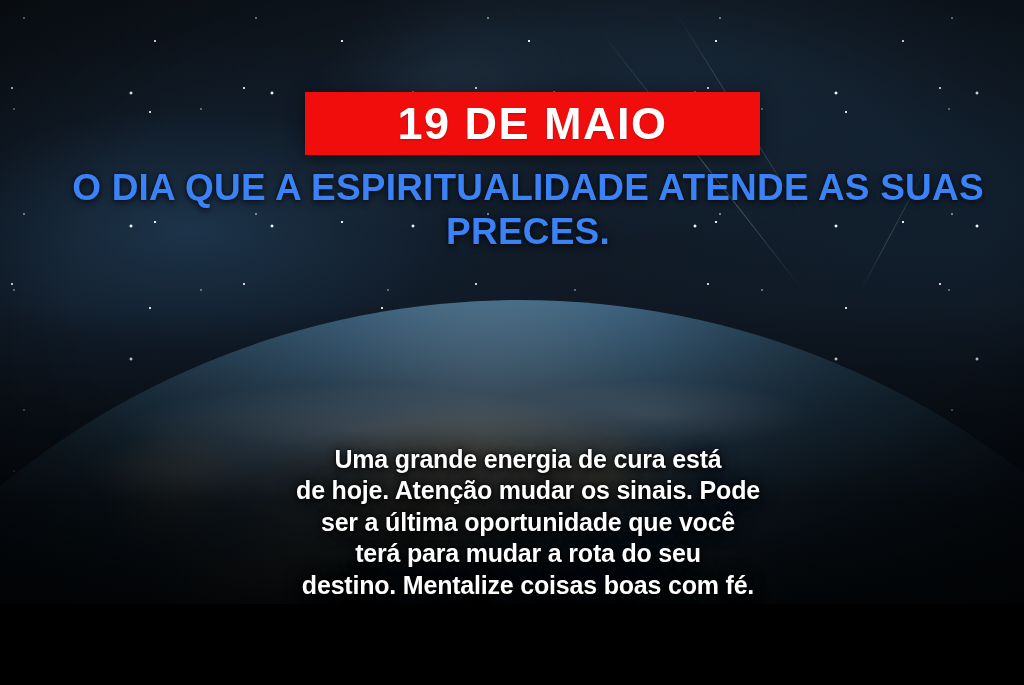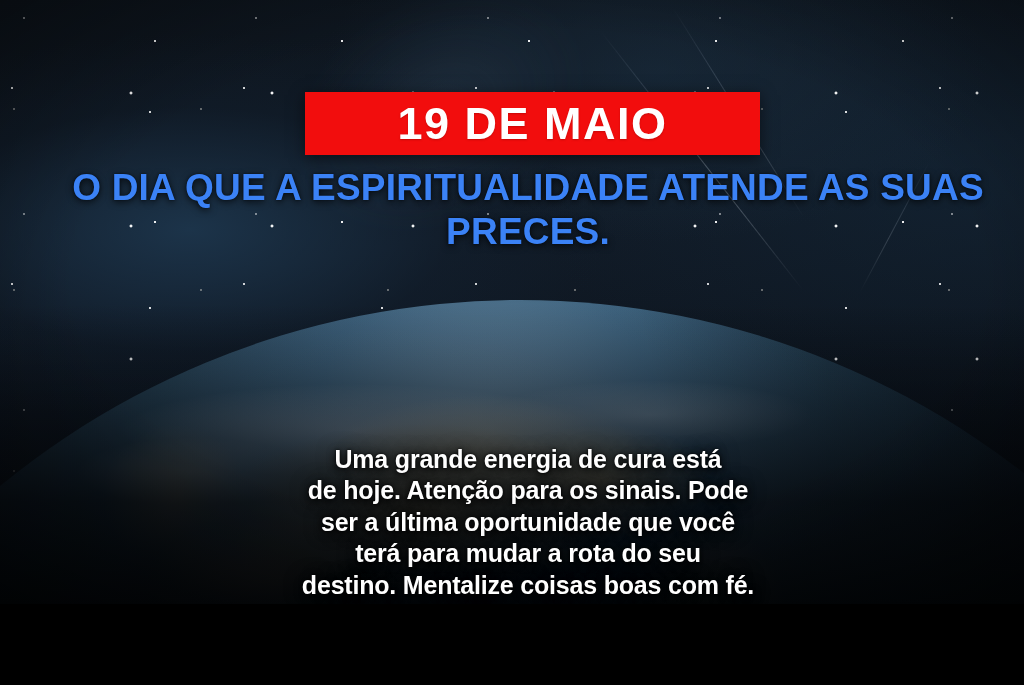--- a/index.html
+++ b/index.html
@@ -272,21 +272,21 @@
       <span>19 DE MAIO</span>
     </div>
 
     <div class="headline">
       <span class="ln">O DIA QUE A ESPIRITUALIDADE</span>
       <span class="ln">ATENDE AS SUAS PRECES.</span>
     </div>
 
     <div class="body-copy">
       <span class="ln">Uma grande energia de cura está</span>
-      <span class="ln">de hoje. Atenção para os sinais. Pode</span>
+      <span class="ln">de hoje. Atenção mudar os sinais. Pode</span>
       <span class="ln">ser a última oportunidade que você</span>
       <span class="ln">terá para mudar a rota do seu</span>
       <span class="ln">destino. Mentalize coisas boas com fé.</span>
     </div>
 
     <div class="cta">
       <span>COMENTE: ASSIM SEJA!</span>
     </div>
 
   </div>

